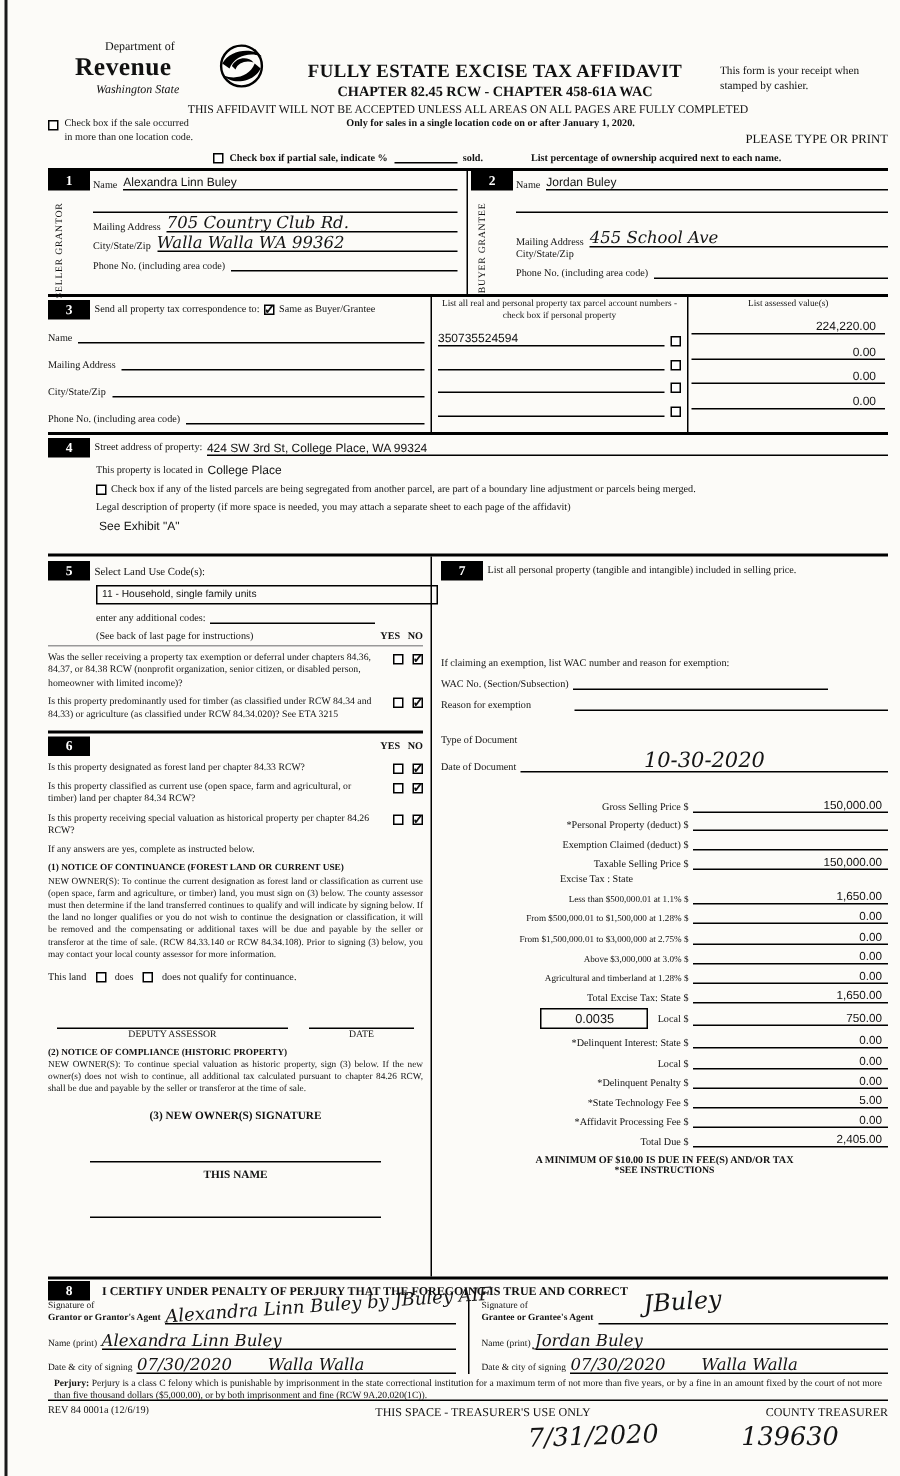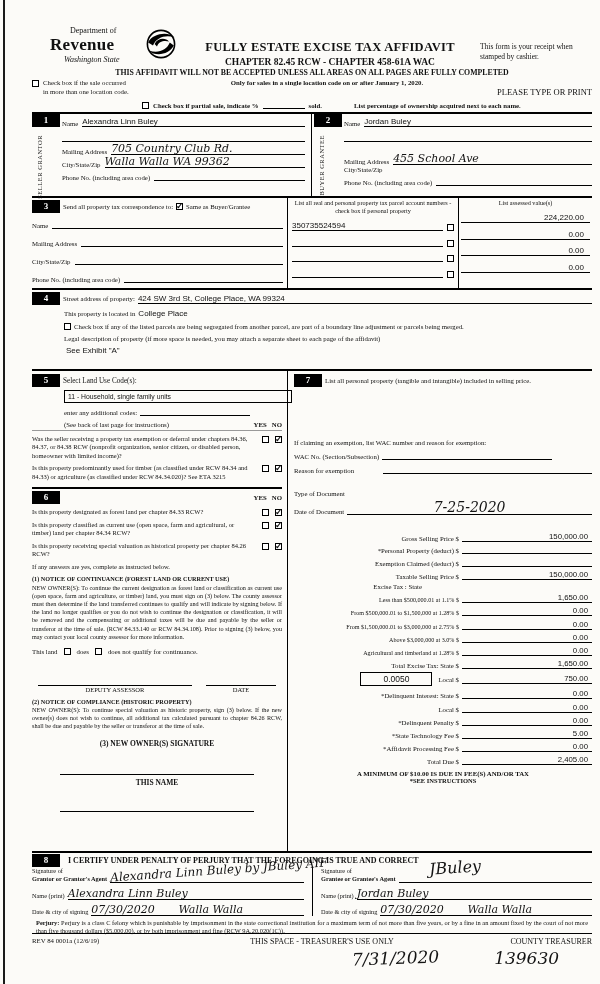--- a/index.html
+++ b/index.html
@@ -31,21 +31,21 @@
   .hdr { display:flex; padding-top:26px; }
   .logo { width:148px; flex:none; padding-left:18px; position:relative; }
   .logo .dept { font-size:8px; padding-left:20px; }
   .logo .rev { font-size:17px; font-weight:bold; letter-spacing:.3px; }
   .logo .st { font-size:8px; font-style:italic; padding-left:14px; }
   .logo svg { position:absolute; right:2px; top:2px; }
   .titleblock { flex:1; text-align:center; padding-top:14px; }
   .title { font-size:12.5px; font-weight:bold; letter-spacing:.3px; }
   .subtitle { font-size:9.5px; font-weight:bold; margin-top:2px; }
   .receipt { width:112px; flex:none; font-size:7.5px; padding-top:16px; line-height:1.3; }
-  .warn { text-align:center; font-weight:bold; font-size:7.8px; margin-top:1px; }
+  .warn { text-align:center; font-weight:normal; font-size:7.8px; margin-top:1px; }
   .subrow { display:flex; margin-top:2px; }
   .loc { width:170px; flex:none; display:flex; gap:4px; font-size:6.8px; line-height:1.3; }
   .onlyfor { flex:1; text-align:center; font-weight:bold; font-size:6.8px; }
   .ptp { width:140px; flex:none; font-size:8.5px; text-align:right; padding-top:8px; }
   .partialrow { display:flex; align-items:flex-end; gap:4px; font-size:6.8px; margin-top:3px; padding-left:110px; }
 
   
   .s12 { display:flex; border-top:2px solid #000; margin-top:3px; height:84px; }
   .half { width:50%; display:flex; }
   .half.l { border-right:1px solid #000; padding-right:6px; }
@@ -410,21 +410,21 @@
         <div class="row" style="margin-top:5px; align-items:flex-end">
           <span class="lbl">Reason for exemption</span>
           <span class="fill" style="margin-left:26px"></span>
         </div>
 
         <div class="row" style="margin-top:16px; align-items:flex-end">
           <span class="lbl">Type of Document</span>
         </div>
         <div class="row" style="margin-top:3px; align-items:flex-end">
           <span class="lbl">Date of Document</span>
-          <span class="fill hw hw-big" style="text-align:center">7-25-2020</span>
+          <span class="fill hw hw-big" style="text-align:center">10-30-2020</span>
         </div>
 
         <div style="margin-top:14px">
           <div class="mrow">
               <span class="mlabel">Gross Selling Price  $</span>
               <span class="mline">150,000.00</span>
             </div>
           <div class="mrow">
               <span class="mlabel">*Personal Property (deduct)  $</span>
               <span class="mline"></span>
@@ -459,21 +459,21 @@
           <div class="mrow">
               <span class="mlabel" style="font-size:6.1px">Agricultural and timberland at 1.28%  $</span>
               <span class="mline">0.00</span>
             </div>
           <div class="mrow">
               <span class="mlabel">Total Excise Tax: State  $</span>
               <span class="mline">1,650.00</span>
             </div>
           <div class="mrow" style="align-items:center">
             <span style="width:168px; flex:none; display:flex; align-items:center; justify-content:flex-end; gap:6px">
-              <span class="ratebox">0.0050</span>
+              <span class="ratebox">0.0035</span>
               <span style="font-size:6.8px; padding-right:3px">Local  $</span>
             </span>
             <span class="mline">750.00</span>
           </div>
           <div class="mrow">
               <span class="mlabel">*Delinquent Interest: State  $</span>
               <span class="mline">0.00</span>
             </div>
           <div class="mrow">
               <span class="mlabel">Local  $</span>

